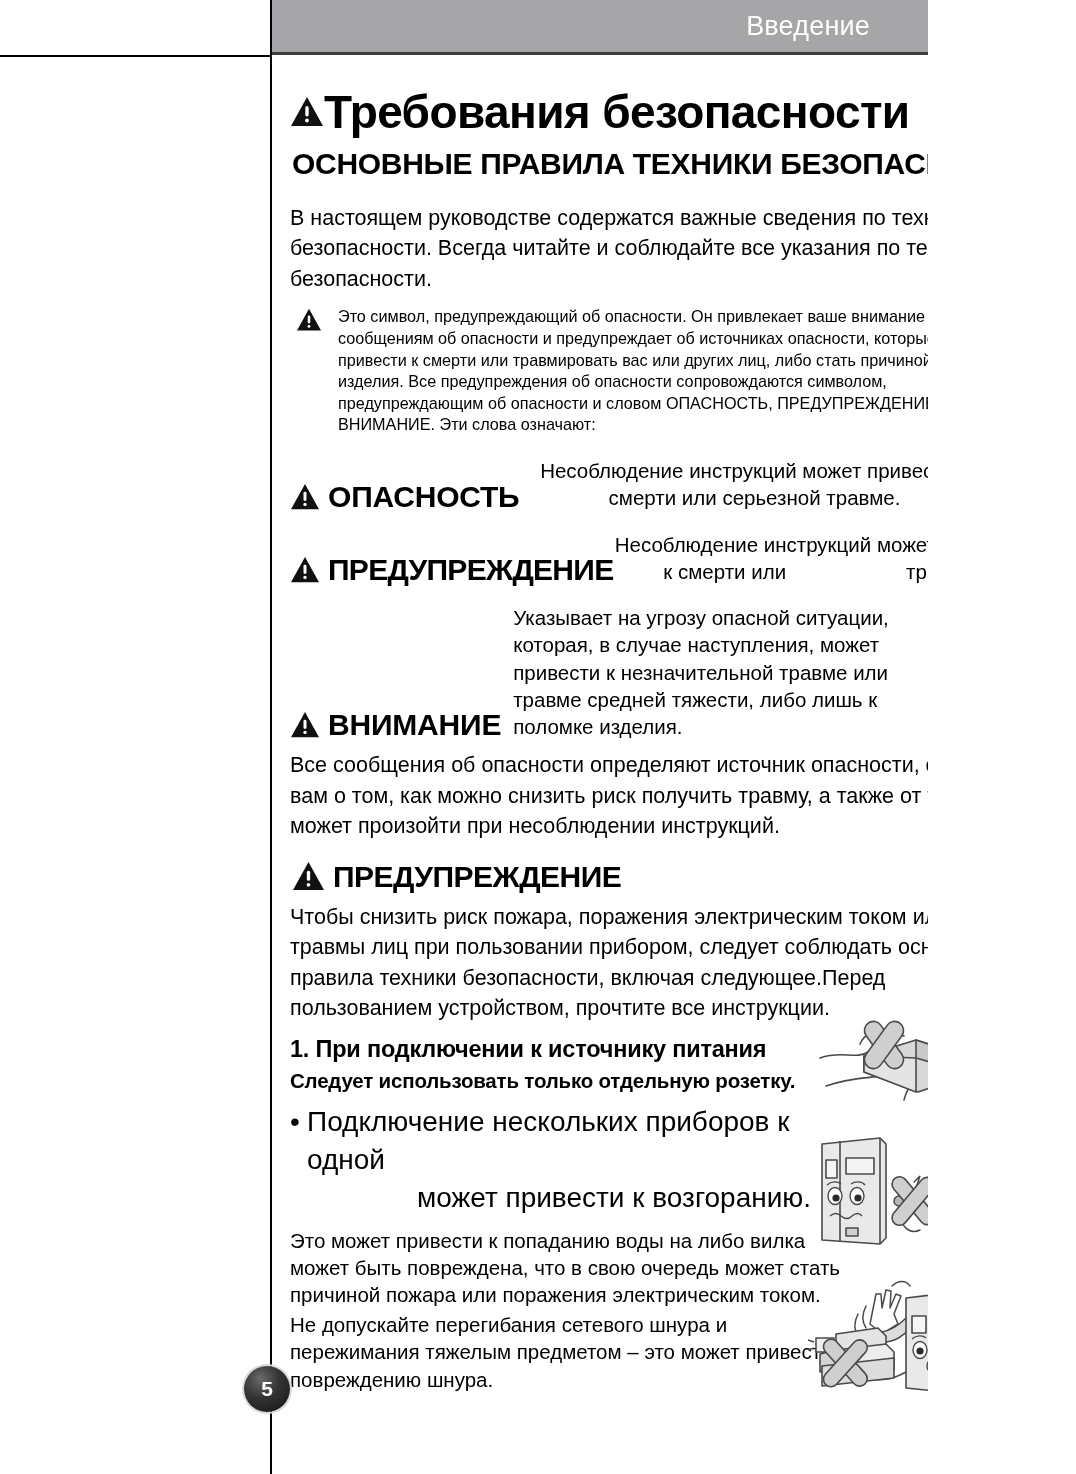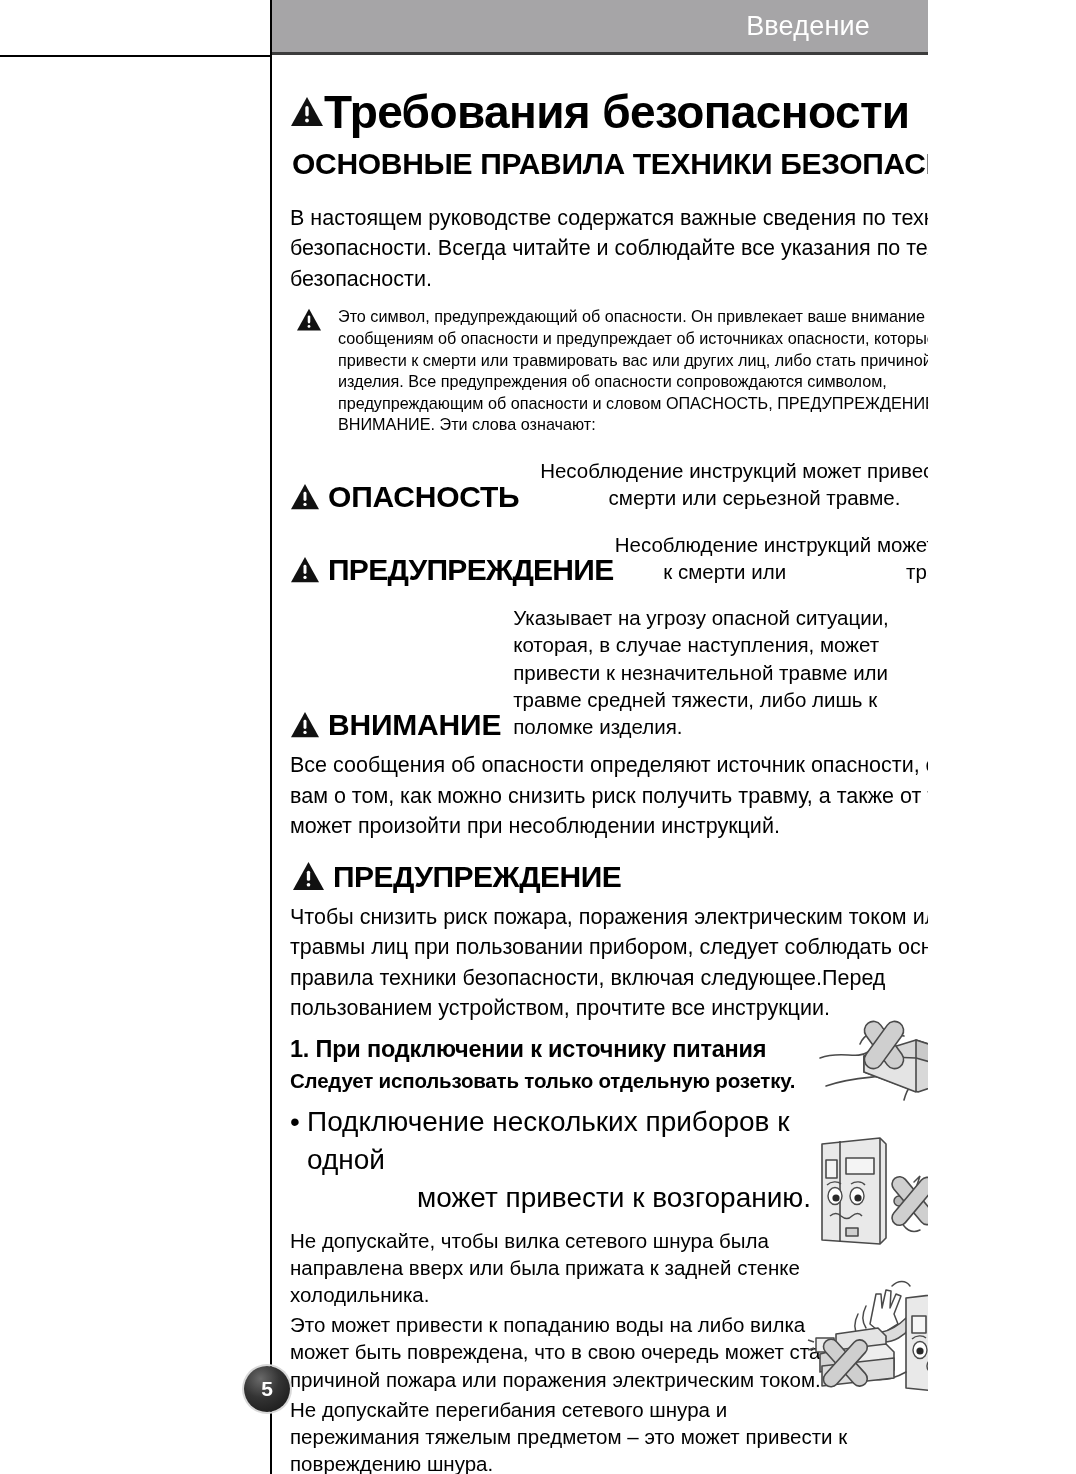--- a/index.html
+++ b/index.html
@@ -330,21 +330,20 @@
 
     <div class="sec-heading">1. При подключении к источнику питания</div>
     <div class="sec-subheading">Следует использовать только отдельную розетку.</div>
 
     <div class="bullet">
       <span>Подключение нескольких приборов к одной</span>
       <span class="indent-line">может привести к возгоранию.</span>
     </div>
 
 
-    <div class="lower-block">Не допускайте, чтобы вилка сетевого шнура была направлена вверх или была прижата к задней стенке холодильника.</div>
     <div class="lower-block wide">Это может привести к попаданию воды на либо вилка может быть повреждена, что в свою очередь может стать причиной пожара или поражения электрическим током.</div>
     <div class="lower-block">Не допускайте перегибания сетевого шнура и пережимания тяжелым предметом – это может привести к повреждению шнура.</div>
 
   </div>
 
   <div class="illus" style="left:812px; top:1000px;">
     <svg width="220" height="115" viewBox="0 0 220 115" aria-hidden="true">
       <g fill="none" stroke="#4a4a4a" stroke-width="1.6" stroke-linecap="round">
         <path d="M8 58 C30 50 44 60 56 52"></path>
         <path d="M14 86 C48 74 70 80 96 70"></path>

